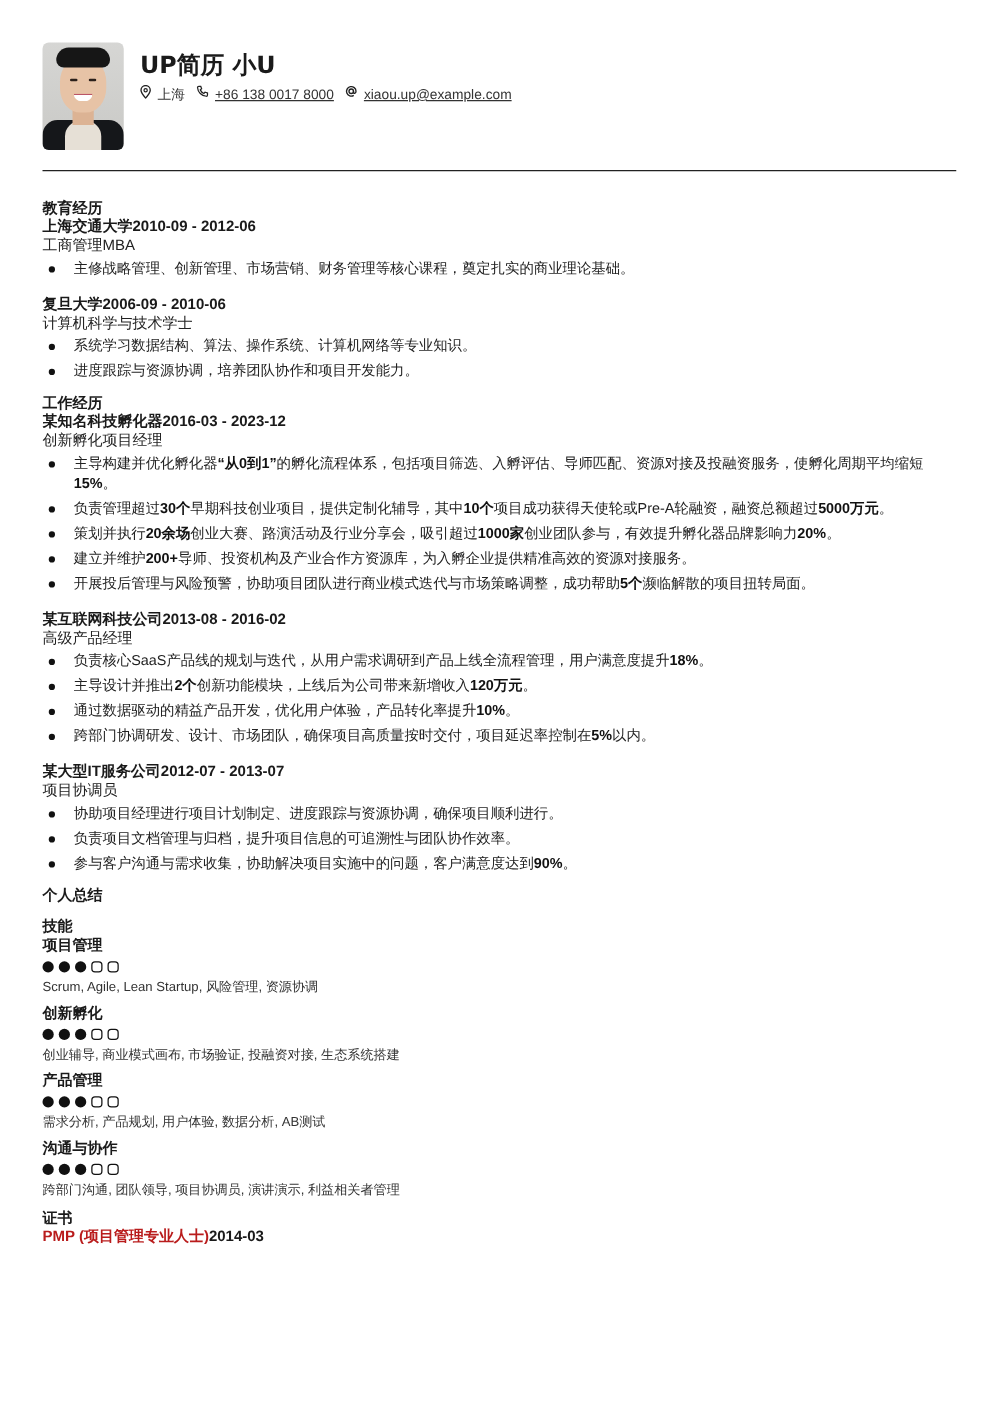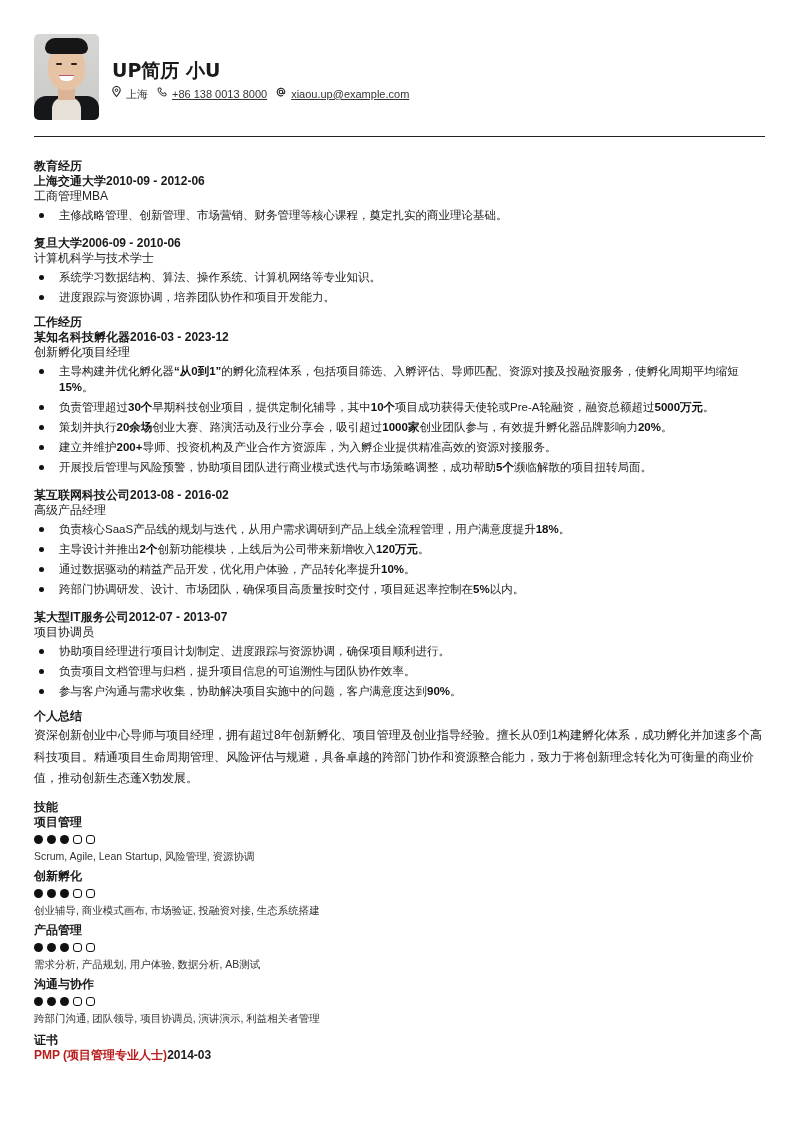--- a/index.html
+++ b/index.html
@@ -1,19 +1,19 @@
 <!DOCTYPE html>
 <html><head>
 <meta charset="utf-8">
 <style>
   * { box-sizing: border-box; margin: 0; padding: 0; }
   html, body { width: 799px; height: 1130px; background: #fff; overflow: hidden; }
   body { font-family: "Liberation Sans", "DejaVu Sans", sans-serif; color: #1a1a1a; font-size: 11.5px; line-height: 1.5; position: relative; }
   .page { position: absolute; left: 34px; top: 34px; width: 731px; }
-  .header { display: flex; align-items: center; height: 86px; }
+  .header { display: flex; align-items: flex-start; height: 86px; }
   .photo { width: 65px; height: 86px; border-radius: 5px; background: linear-gradient(#d6d6d4, #c9c9c6); position: relative; overflow: hidden; flex: none; }
   .photo .face { position: absolute; left: 14px; top: 12px; width: 37px; height: 44px; background: #e7c3a6; border-radius: 44%; }
   .photo .hairtop { position: absolute; left: 11px; top: 4px; width: 43px; height: 16px; background: #161616; border-radius: 20px 20px 12px 12px; }
   .photo .eye { position: absolute; top: 29px; width: 6px; height: 2px; background: #2a1f1a; border-radius: 2px; }
   .photo .smile { position: absolute; left: 25px; top: 41px; width: 15px; height: 6px; background: #fff; border-radius: 0 0 8px 8px; border-top: 1px solid #b56; }
   .photo .neck { position: absolute; left: 24px; top: 54px; width: 17px; height: 12px; background: #dcb394; }
   .photo .jacket { position: absolute; left: 0; top: 62px; width: 65px; height: 30px; background: #15171a; border-radius: 12px 12px 0 0; }
   .photo .shirt { position: absolute; left: 18px; top: 63px; width: 29px; height: 30px; background: #e6e0d6; border-radius: 40% 40% 0 0; }
   .hinfo { margin-left: 13px; padding-top: 6px; }
   .name { font-size: 19px; font-weight: bold; color: #1a1a1a; line-height: 1.3; font-family: "DejaVu Sans", sans-serif; }
@@ -69,21 +69,21 @@
               </svg>
           </span>
           <span>上海</span>
         </span>
         <span class="item">
           <span class="ic">
             <svg width="10" height="10" viewBox="0 0 10 10">
                 <path d="M2 1 L3.6 1 L4.3 3 L3.2 3.9 C3.8 5.2 4.8 6.2 6.1 6.8 L7 5.7 L9 6.4 L9 8 C9 8.6 8.5 9 8 9 C4.2 8.7 1.3 5.8 1 2 C1 1.5 1.4 1 2 1Z" fill="none" stroke="#222" stroke-width="1"></path>
               </svg>
           </span>
-          <a>+86 138 0013 8000</a>
+          <a>+86 138 0017 8000</a>
         </span>
         <span class="item">
           <span class="ic">
             <svg width="10" height="10" viewBox="0 0 10 10">
                 <circle cx="5" cy="5" r="1.8" fill="none" stroke="#222" stroke-width="1.1"></circle>
                 <path d="M6.8 5 L6.8 6 C6.8 7 8.8 7 8.8 5 A3.8 3.8 0 1 0 7 8.3" fill="none" stroke="#222" stroke-width="1.1"></path>
               </svg>
           </span>
           <a>xiaou.up@example.com</a>
         </span>
@@ -170,21 +170,20 @@
             <li><span>协助项目经理进行项目计划制定、进度跟踪与资源协调，确保项目顺利进行。</span></li>
             <li><span>负责项目文档管理与归档，提升项目信息的可追溯性与团队协作效率。</span></li>
             <li><span>参与客户沟通与需求收集，协助解决项目实施中的问题，客户满意度达到</span><b>90%</b><span>。</span></li>
           </ul>
         </div>
       </div>
   </div>
 
   <div class="section" style="margin-top:0px">
     <div class="section-title">个人总结</div>
-    <div class="summary">资深创新创业中心导师与项目经理，拥有超过8年创新孵化、项目管理及创业指导经验。擅长从0到1构建孵化体系，成功孵化并加速多个高科技项目。精通项目生命周期管理、风险评估与规避，具备卓越的跨部门协作和资源整合能力，致力于将创新理念转化为可衡量的商业价值，推动创新生态蓬X勃发展。</div>
   </div>
 
   <div class="section" style="margin-top:10px">
     <div class="section-title">技能</div>
     <div id="skill-list">
         <div class="skill">
           <div class="skill-name">项目管理</div>
           <div class="dots">
             <span class="dot"></span>
             <span class="dot"></span>

